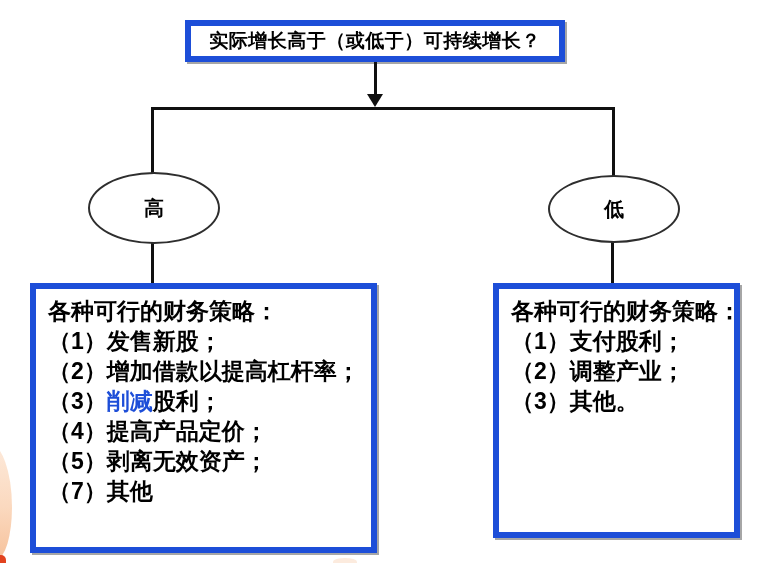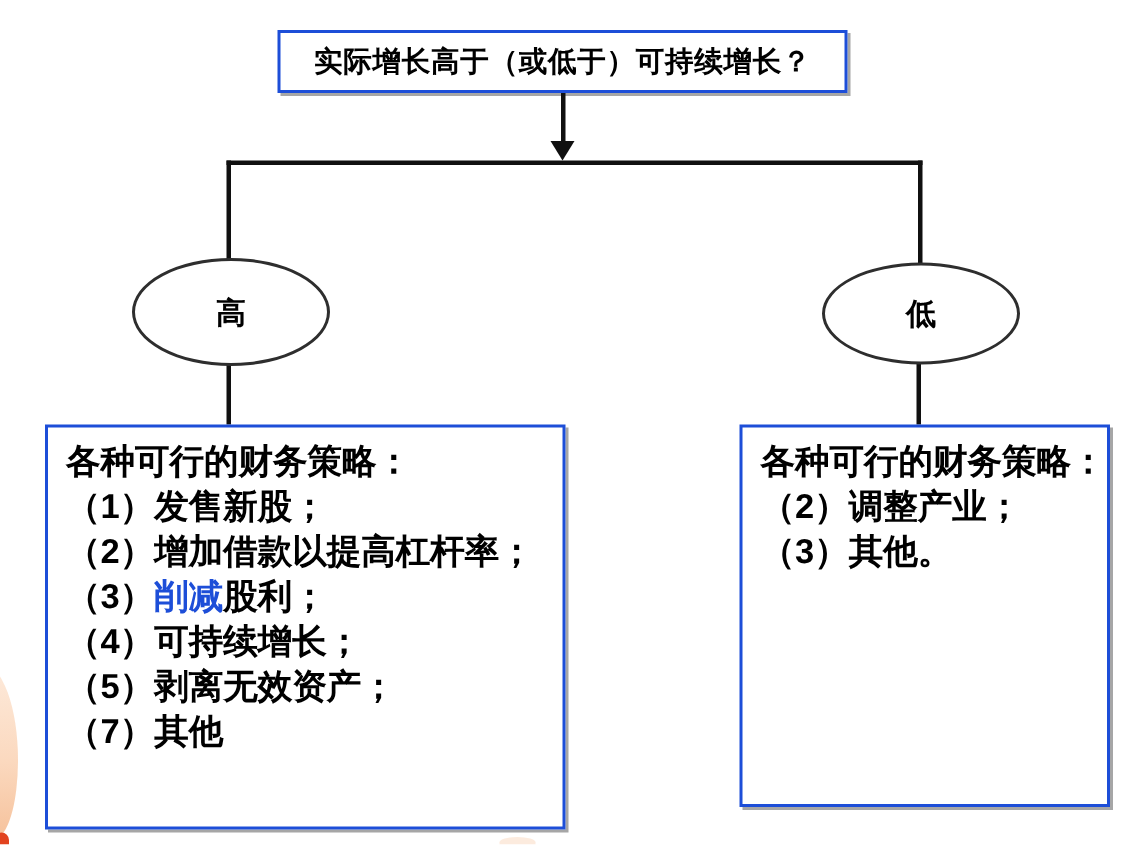--- a/index.html
+++ b/index.html
@@ -2,21 +2,21 @@
 <html><head>
 <meta charset="utf-8">
 <style>
   html,body{margin:0;padding:0;background:#fff;}
   #canvas{
     position:relative;width:759px;height:563px;background:#ffffff;overflow:hidden;
     font-family:"Liberation Sans","DejaVu Sans",sans-serif;color:#000;
   }
   
   .nodebox{
-    position:absolute;background:#fff;border:2px solid #1d4ed8;
+    position:absolute;background:#fff;border:6px solid #1d4ed8;
     box-shadow:2px 2px 0 #a6a6a6;box-sizing:border-box;
   }
   .question{
     left:185px;top:20px;width:380px;height:42px;
     display:flex;align-items:center;justify-content:center;
     font-size:19px;font-weight:bold;letter-spacing:.5px;white-space:nowrap;
   }
   .listbox{padding:7px 6px 0 12px;font-size:23px;font-weight:bold;}
   .listbox .row{height:30px;line-height:30px;white-space:nowrap;}
   .listbox .hl{color:#1d4ed8;}
@@ -82,27 +82,28 @@
   </div>
   <div class="oval" id="low-oval">
     <span>低</span>
   </div>
 
   <div class="nodebox listbox" id="high-box">
     <div class="row">各种可行的财务策略：</div>
     <div class="row"><span>（1）</span><span>发售新股；</span></div>
     <div class="row"><span>（2）</span><span>增加借款以提高杠杆率；</span></div>
     <div class="row"><span>（3）</span><span class="hl">削减</span><span>股利；</span></div>
-    <div class="row"><span>（4）</span><span>可持续增长；</span></div>
+    <div class="row"><span>（4）</span><span>提高产品定价；</span></div>
     <div class="row"><span>（5）</span><span>剥离无效资产；</span></div>
     <div class="row"><span>（7）</span><span>其他</span></div>
   </div>
 
   <div class="nodebox listbox" id="low-box">
     <div class="row">各种可行的财务策略：</div>
+    <div class="row"><span>（1）</span><span>支付股利；</span></div>
     <div class="row"><span>（2）</span><span>调整产业；</span></div>
     <div class="row"><span>（3）</span><span>其他。</span></div>
   </div>
 
   <div id="petal"></div>
   <div id="petal-tip"></div>
   <div id="smudge"></div>
 
 </div>
 

